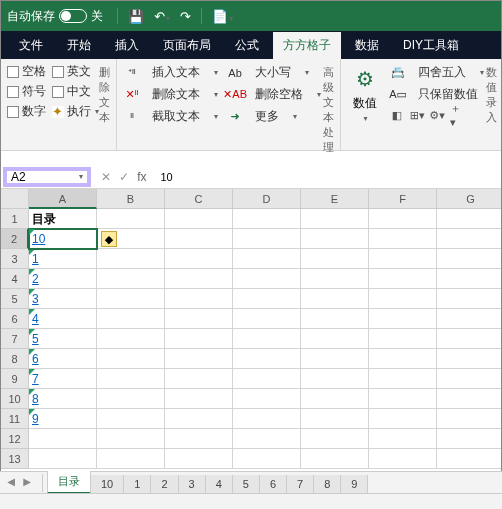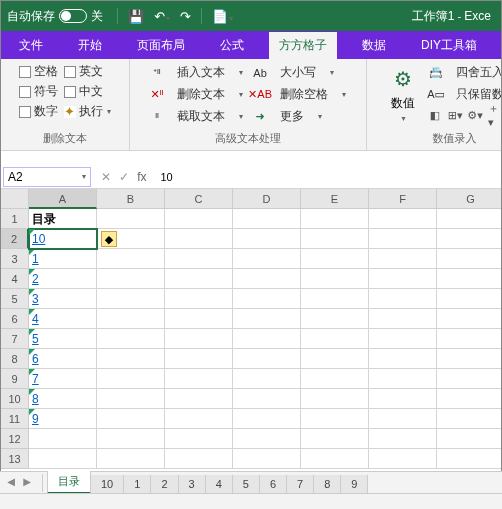--- a/index.html
+++ b/index.html
@@ -5,40 +5,40 @@
 *{margin:0;padding:0;box-sizing:border-box;font-family:"Microsoft YaHei",sans-serif;font-size:12px}
 body{width:502px;height:509px;background:#fff;overflow:hidden;border:1px solid #888}
 .titlebar{height:28px;background:#217346;color:#fff;display:flex;align-items:center;padding:15px 6px}
 .autosave{display:flex;align-items:center;gap:4px;font-size:11px}
 .toggle{width:28px;height:14px;border:1px solid #fff;border-radius:7px;position:relative;background:#217346}
 .toggle:after{content:"";position:absolute;left:1px;top:1px;width:10px;height:10px;border-radius:50%;background:#fff}
 .qat{display:flex;gap:10px;margin-left:14px;align-items:center}
 .qat-i{color:#fff;font-size:13px}
 .qat-sep{width:1px;height:16px;background:#4a9168}
 .title-text{flex:1;text-align:right;font-size:11px;padding-right:4px}
-.tabs{height:28px;background:#6d28d9;display:flex;align-items:flex-end;padding-left:8px;gap:15px}
+.tabs{height:28px;background:#0f172a;display:flex;align-items:flex-end;padding-left:8px;gap:4px}
 .tab{padding:5px 10px;color:#fff;font-size:12px;cursor:pointer}
 .tab.active{background:#f3f3f3;color:#217346}
 .ribbon{height:92px;background:#f3f3f3;border-bottom:1px solid #d4d4d4;display:flex}
-.grp{border-right:1px solid #d4d4d4;padding:4px 18px;display:flex;flex-direction:column;}
+.grp{border-right:1px solid #d4d4d4;padding:4px 6px;display:flex;flex-direction:row;}
 .grp-body{display:flex;gap:6px;flex:1}
 .grp-label{font-size:11px;color:#666;text-align:center;padding-top:2px}
 .col{display:flex;flex-direction:column;gap:3px}
 .chk{display:flex;align-items:center;gap:3px;font-size:11px;color:#333;white-space:nowrap}
 .chk-box{width:12px;height:12px;border:1px solid #888;background:#fff}
 .chk-box.star{border:none;color:#b8860b;font-size:13px;line-height:12px}
 .btn{display:flex;align-items:center;gap:13px;font-size:11px;color:#333;white-space:nowrap;padding:1px 2px}
 .icn{width:14px;height:14px;display:inline-flex;align-items:center;justify-content:center;font-size:11px}
 .dd{font-size:8px;color:#666;margin-left:1px}
 .big-btn{display:flex;flex-direction:column;align-items:center;gap:2px;padding:2px 4px;font-size:11px}
 .big-icn{width:28px;height:28px;display:flex;align-items:center;justify-content:center;font-size:20px;color:#217346}
 .small-row{display:flex;gap:4px;align-items:center}
 .small-i{width:16px;height:16px;border:1px solid transparent;display:flex;align-items:center;justify-content:center;font-size:11px;color:#555}
 .formula-bar{height:24px;border-bottom:1px solid #d4d4d4;display:flex;align-items:center;background:#fff;margin-top:14px}
-.name-box{width:88px;height:20px;border:1px solid #c4b5fd;margin:0 2px;padding:0 4px;font-size:11px;display:flex;align-items:center;justify-content:space-between}
+.name-box{width:88px;height:20px;border:4px solid #c4b5fd;margin:0 2px;padding:0 4px;font-size:11px;display:flex;align-items:center;justify-content:space-between}
 .fb-btns{display:flex;gap:8px;padding:0 8px;color:#999;font-size:12px}
 .fx{color:#666}
 .fb-input{flex:1;padding:0 6px;font-size:11px}
 .grid-area{position:relative;height:298px;overflow:hidden}
 .corner{position:absolute;left:0;top:0;width:28px;height:20px;background:#e6e6e6;border-right:1px solid #ccc;border-bottom:1px solid #ccc}
 .col-hdrs{position:absolute;left:28px;top:0;height:20px;display:flex}
 .ch{width:68px;height:20px;background:#e6e6e6;border-right:1px solid #ccc;border-bottom:1px solid #ccc;text-align:center;font-size:11px;color:#555;line-height:20px}
 .ch.sel{background:#d2d2d2;border-bottom:2px solid #217346}
 .row-hdrs{position:absolute;left:0;top:20px;width:28px}
 .rh{height:20px;background:#e6e6e6;border-right:1px solid #ccc;border-bottom:1px solid #ccc;text-align:center;font-size:11px;color:#555;line-height:20px}
@@ -70,28 +70,26 @@
     <span>关</span>
   </div>
   <div class="qat">
     <span class="qat-sep"></span>
     <span class="qat-i">💾</span>
     <span class="qat-i">↶<span class="dd">▾</span></span>
     <span class="qat-i">↷</span>
     <span class="qat-sep"></span>
     <span class="qat-i">📄<span class="dd">▾</span></span>
   </div>
-  <div class="title-text">
-    <span>工作簿1</span> - <span>Exce</span>
-  </div>
 </div>
 
 <div class="tabs" id="tabs">
     <div class="tab">文件</div>
     <div class="tab">开始</div>
+    <div class="tab">插入</div>
     <div class="tab">页面布局</div>
     <div class="tab">公式</div>
     <div class="tab active">方方格子</div>
     <div class="tab">数据</div>
     <div class="tab">DIY工具箱</div>
   </div>
 
 <div class="ribbon">
   <div class="grp">
     <div class="grp-body">

